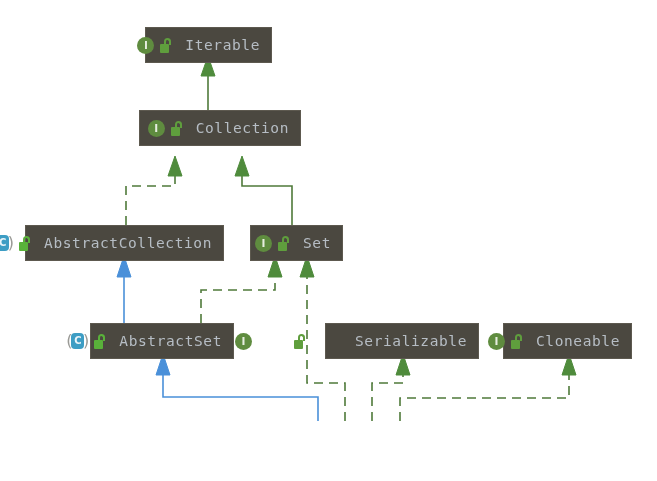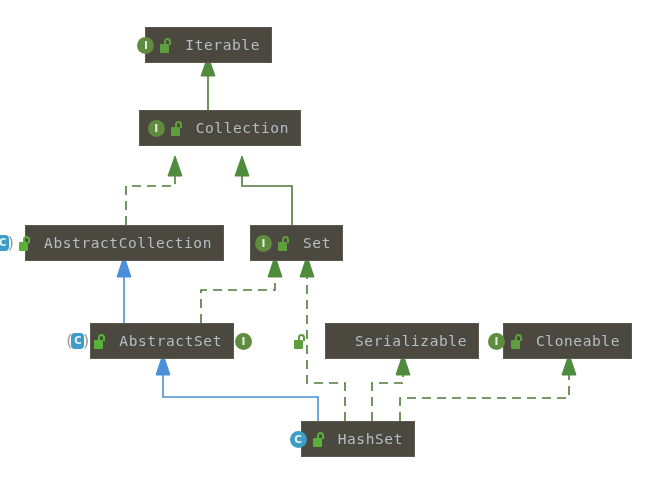--- a/index.html
+++ b/index.html
@@ -269,22 +269,14 @@
 
   <div class="node" id="n-cloneable" style="left: 503px; top: 323px; width: 129px;">
     <span class="icon-iface"></span>
     <span class="icon-lock">
       <span class="shackle"></span>
         <span class="body"></span>
     </span>
     <span class="node-label">Cloneable</span>
   </div>
 
-  <div class="node" id="n-hashset" style="left: 301px; top: 421px; width: 114px;">
-    <span class="icon-class"></span>
-    <span class="icon-lock bright">
-      <span class="shackle"></span>
-        <span class="body"></span>
-    </span>
-    <span class="node-label">HashSet</span>
-  </div>
 
 </div>
 
 </body></html>

